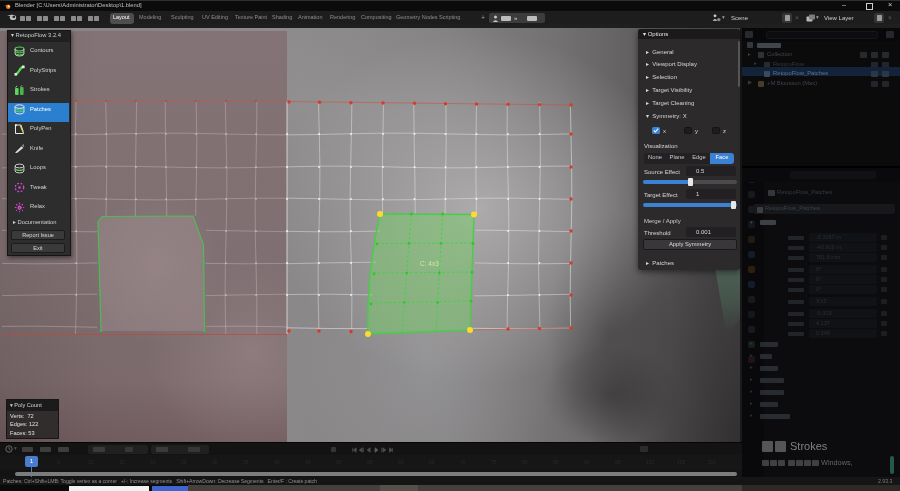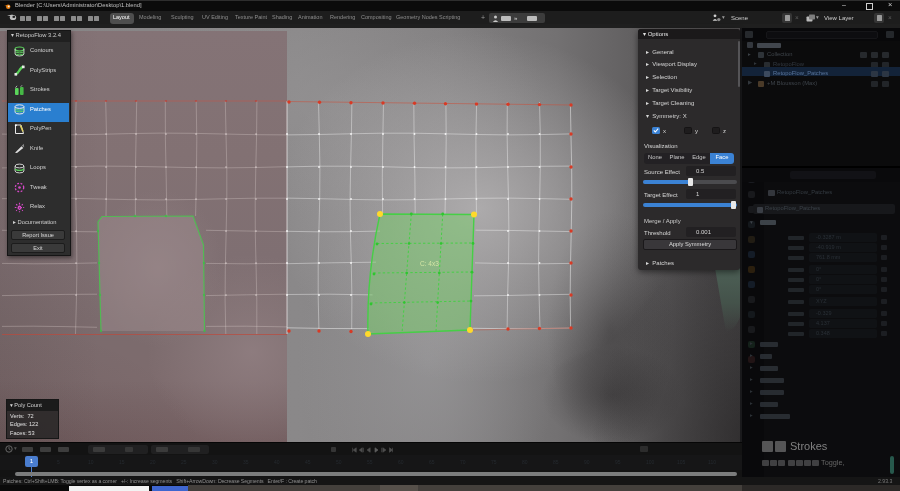--- a/index.html
+++ b/index.html
@@ -484,21 +484,21 @@
 <div class="ab" style="left:762px;top:441px;width:11px;height:11px;background:#9a9a9a;border-radius:1px;opacity:0.52"></div>
 <div class="ab" style="left:775px;top:441px;width:11px;height:11px;background:#9a9a9a;border-radius:1px;opacity:0.52"></div>
 <div class="ab" style="left:790px;top:440.5px;font-size:11px;color:#818181;font-weight:400;opacity:1.0;white-space:nowrap;line-height:1;">Strokes</div>
 <div class="ab" style="left:762px;top:459.5px;width:6.5px;height:6.5px;background:#8a8a8a;border-radius:1px;opacity:0.42"></div>
 <div class="ab" style="left:770px;top:459.5px;width:6.5px;height:6.5px;background:#8a8a8a;border-radius:1px;opacity:0.42"></div>
 <div class="ab" style="left:778px;top:459.5px;width:6.5px;height:6.5px;background:#8a8a8a;border-radius:1px;opacity:0.42"></div>
 <div class="ab" style="left:788px;top:459.5px;width:6.5px;height:6.5px;background:#8a8a8a;border-radius:1px;opacity:0.42"></div>
 <div class="ab" style="left:796px;top:459.5px;width:6.5px;height:6.5px;background:#8a8a8a;border-radius:1px;opacity:0.42"></div>
 <div class="ab" style="left:804px;top:459.5px;width:6.5px;height:6.5px;background:#8a8a8a;border-radius:1px;opacity:0.42"></div>
 <div class="ab" style="left:812px;top:459.5px;width:6.5px;height:6.5px;background:#8a8a8a;border-radius:1px;opacity:0.42"></div>
-<div class="ab" style="left:821px;top:458.5px;font-size:7.3px;color:#666666;font-weight:400;opacity:1.0;white-space:nowrap;line-height:1;">Toggle,</div>
+<div class="ab" style="left:821px;top:458.5px;font-size:7.3px;color:#666666;font-weight:400;opacity:1.0;white-space:nowrap;line-height:1;">Windows,</div>
 <div class="ab" style="left:890px;top:456px;width:4px;height:18px;background:#27584c;border-radius:2px"></div>
 <div class="ab" style="left:0px;top:442px;width:742px;height:35px;background:#131313;border-top:1px solid #060606;box-sizing:border-box"></div>
 <svg class="ab" style="left:5px;top:445px" width="8" height="8" viewBox="0 0 8 8">
     <circle cx="4" cy="4" r="3.2" fill="none" stroke="#666" stroke-width="1"></circle>
     <path d="M4 2 L4 4 L5.6 5" stroke="#666" stroke-width="0.9" fill="none"></path>
   </svg>
 <div class="ab" style="left:14px;top:446px;font-size:5.5px;color:#555;font-weight:400;opacity:1.0;white-space:nowrap;line-height:1;">▾</div>
 <div class="ab" style="left:22px;top:447px;width:11px;height:4.5px;background:#454545;border-radius:1px;opacity:0.85"></div>
 <div class="ab" style="left:40px;top:447px;width:11px;height:4.5px;background:#454545;border-radius:1px;opacity:0.85"></div>
 <div class="ab" style="left:58px;top:447px;width:11px;height:4.5px;background:#454545;border-radius:1px;opacity:0.85"></div>

